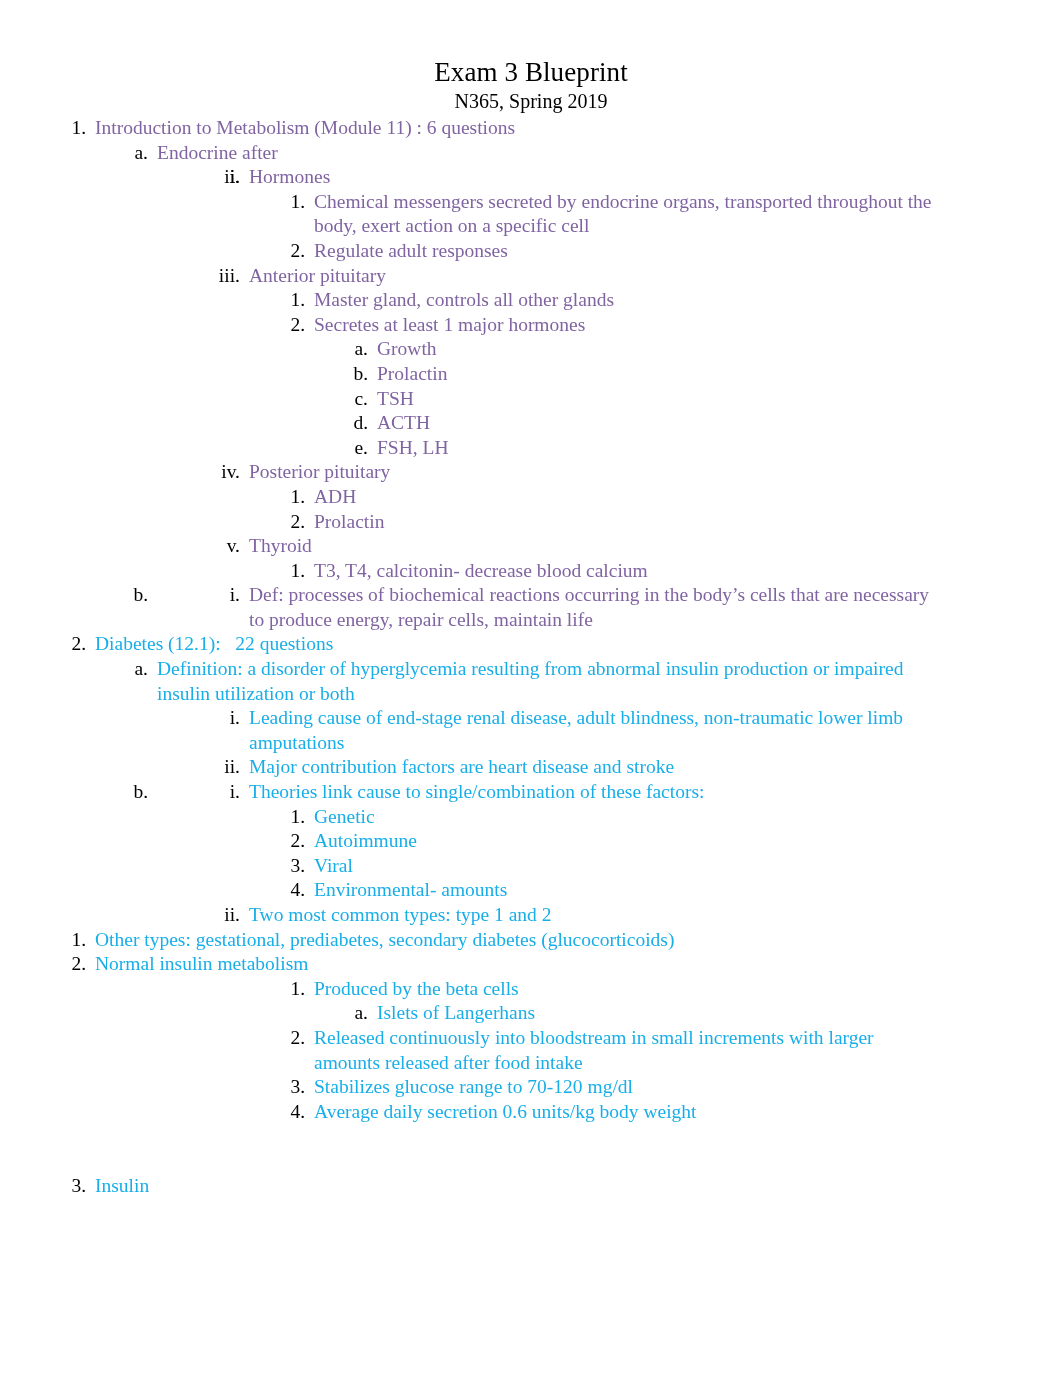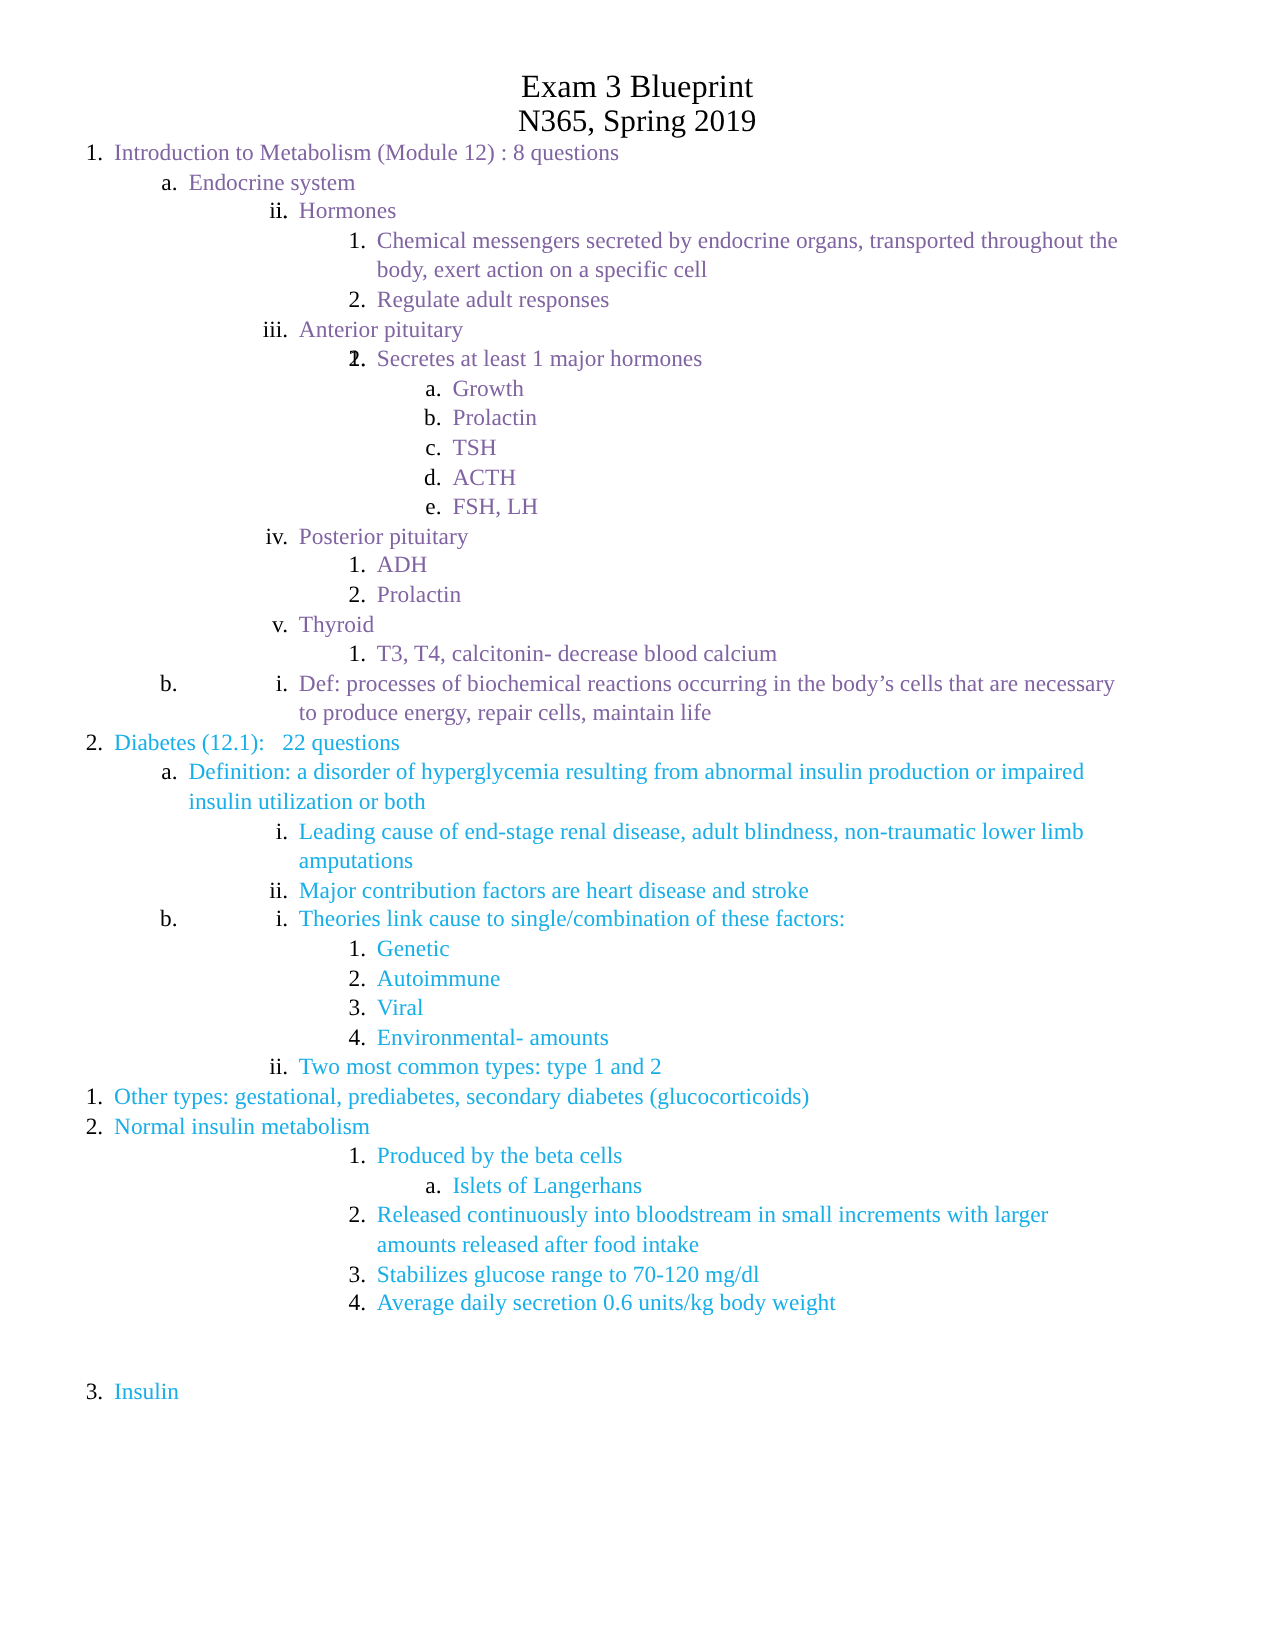--- a/index.html
+++ b/index.html
@@ -31,21 +31,21 @@
   }
   .doc-title {
     font-size: 27px;
     line-height: 32px;
     font-weight: normal;
     color: #000000;
     margin: 0;
     letter-spacing: 0.1px;
   }
   .doc-subtitle {
-    font-size: 26px;
+    font-size: 20px;
     line-height: 26px;
     font-weight: normal;
     color: #000000;
     margin: 0;
   }
 
   
   .outline {
     margin-top: 2px;
     font-size: 19.5px;
@@ -106,25 +106,25 @@
 <div class="page">
 
   <div class="title-block">
     <div class="doc-title">Exam 3 Blueprint</div>
     <div class="doc-subtitle">N365, Spring 2019</div>
   </div>
 
   <div class="outline" id="outline-root">
       <div class="oitem lvl1">
         <span class="marker">1.</span>
-        <span class="otext c-purple">Introduction to Metabolism (Module 12) : 8 questions</span>
-      </div>
-      <div class="oitem lvl2">
-        <span class="marker">a.</span>
-        <span class="otext c-purple">Endocrine system</span>
+        <span class="otext c-purple">Introduction to Metabolism (Module 11) : 6 questions</span>
+      </div>
+      <div class="oitem lvl2">
+        <span class="marker">a.</span>
+        <span class="otext c-purple">Endocrine after</span>
       </div>
       <div class="oitem lvl3">
         <span class="marker">i.</span>
       </div>
       <div class="oitem lvl3">
         <span class="marker">ii.</span>
         <span class="otext c-purple">Hormones</span>
       </div>
       <div class="oitem lvl4">
         <span class="marker">1.</span>
@@ -133,20 +133,21 @@
       <div class="oitem lvl4">
         <span class="marker">2.</span>
         <span class="otext c-purple">Regulate adult responses</span>
       </div>
       <div class="oitem lvl3">
         <span class="marker">iii.</span>
         <span class="otext c-purple">Anterior pituitary</span>
       </div>
       <div class="oitem lvl4">
         <span class="marker">1.</span>
+        <span class="otext c-purple">Master gland, controls all other glands</span>
       </div>
       <div class="oitem lvl4">
         <span class="marker">2.</span>
         <span class="otext c-purple">Secretes at least 1 major hormones</span>
       </div>
       <div class="oitem lvl5">
         <span class="marker">a.</span>
         <span class="otext c-purple">Growth</span>
       </div>
       <div class="oitem lvl5">

